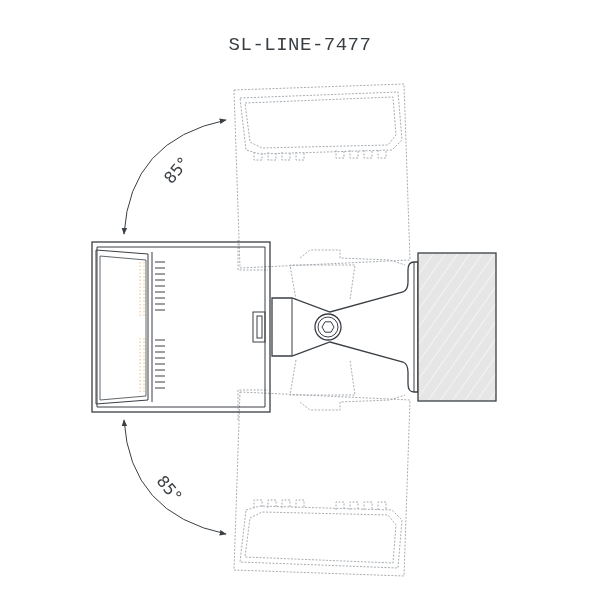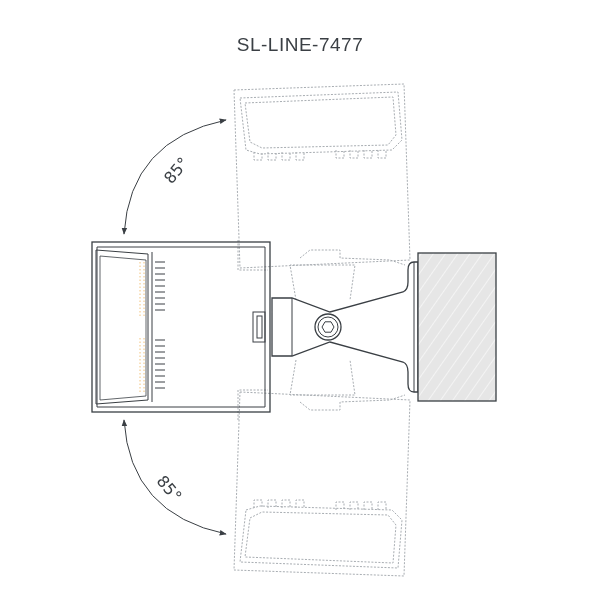--- a/index.html
+++ b/index.html
@@ -1,17 +1,17 @@
 <!DOCTYPE html>
 <html><head>
 <meta charset="utf-8">
 <style>
   html, body { margin: 0; padding: 0; background: #ffffff; }
   body { width: 600px; height: 600px; position: relative; overflow: hidden; font-family: "DejaVu Sans", sans-serif; }
-  .title { position: absolute; top: 34px; left: 0; width: 600px; text-align: center; font-size: 19px; letter-spacing: 0.5px; color: #3a3f44; font-family: Liberation Sans, sans-serif; }
+  .title { position: absolute; top: 34px; left: 0; width: 600px; text-align: center; font-size: 19px; letter-spacing: 0.5px; color: #3a3f44; font-family: Liberation Mono, monospace; }
   svg { position: absolute; top: 0; left: 0; }
   .angle-label { font-family: "DejaVu Sans", sans-serif; font-size: 16px; fill: #3a3f44; }
 </style>
 </head>
 <body>
 
 <div class="title">SL-LINE-7477</div>
 
 <svg width="600" height="600" viewBox="0 0 600 600">
   <defs>

